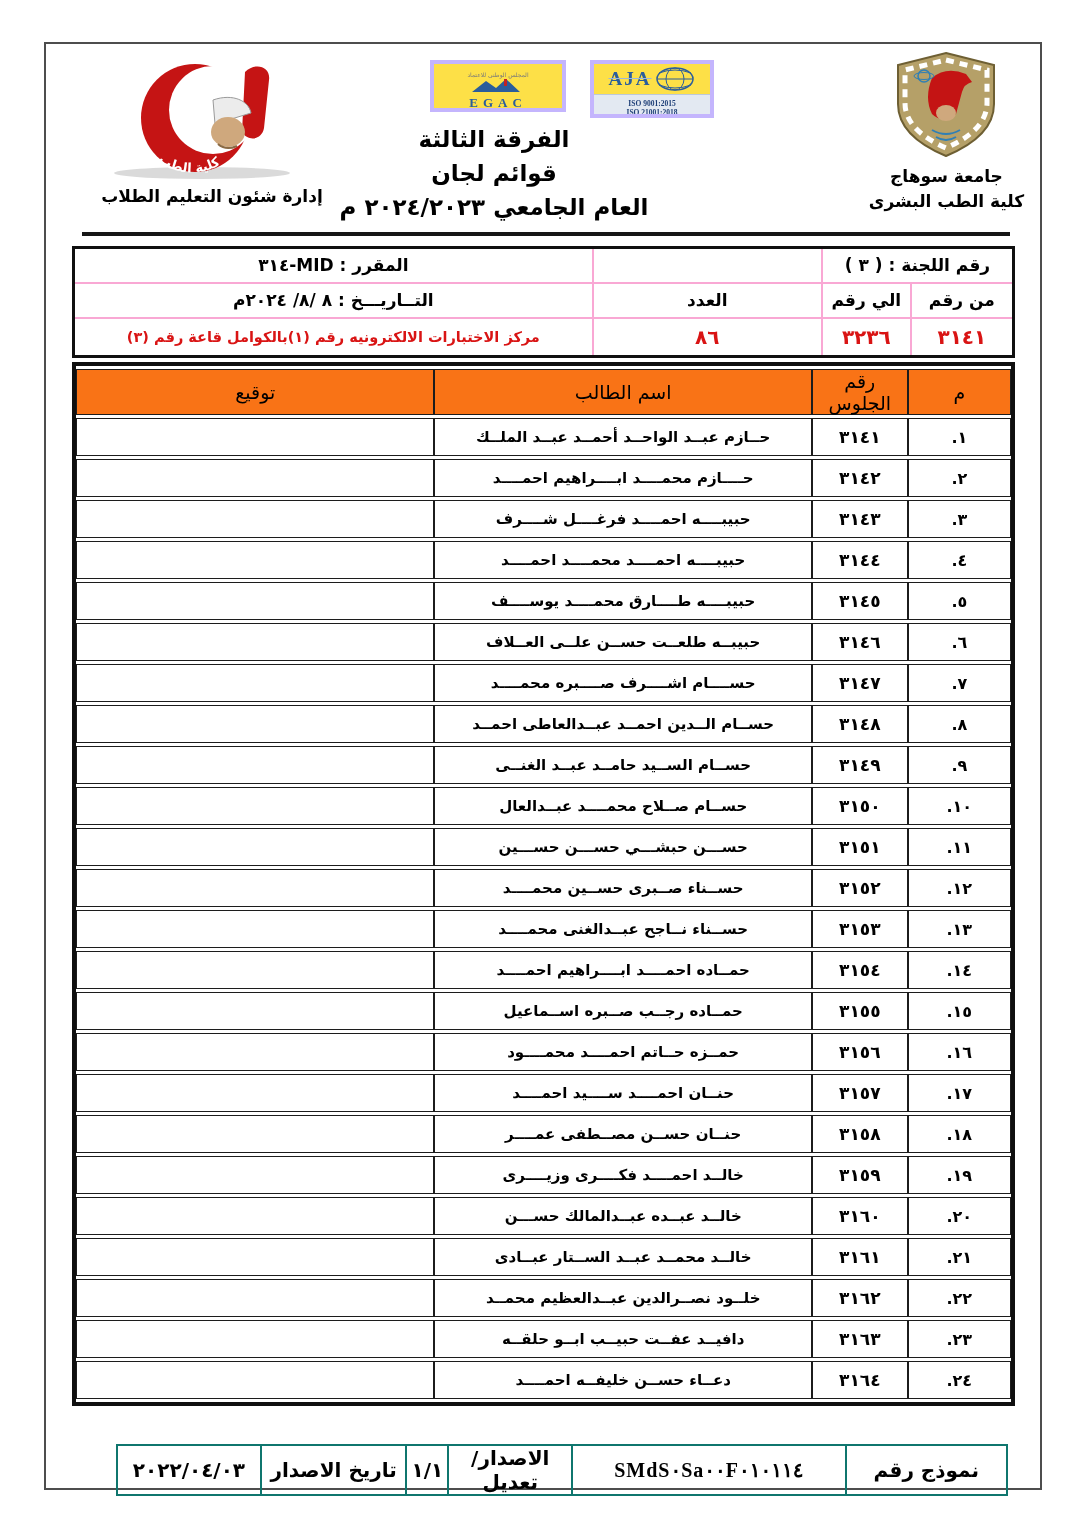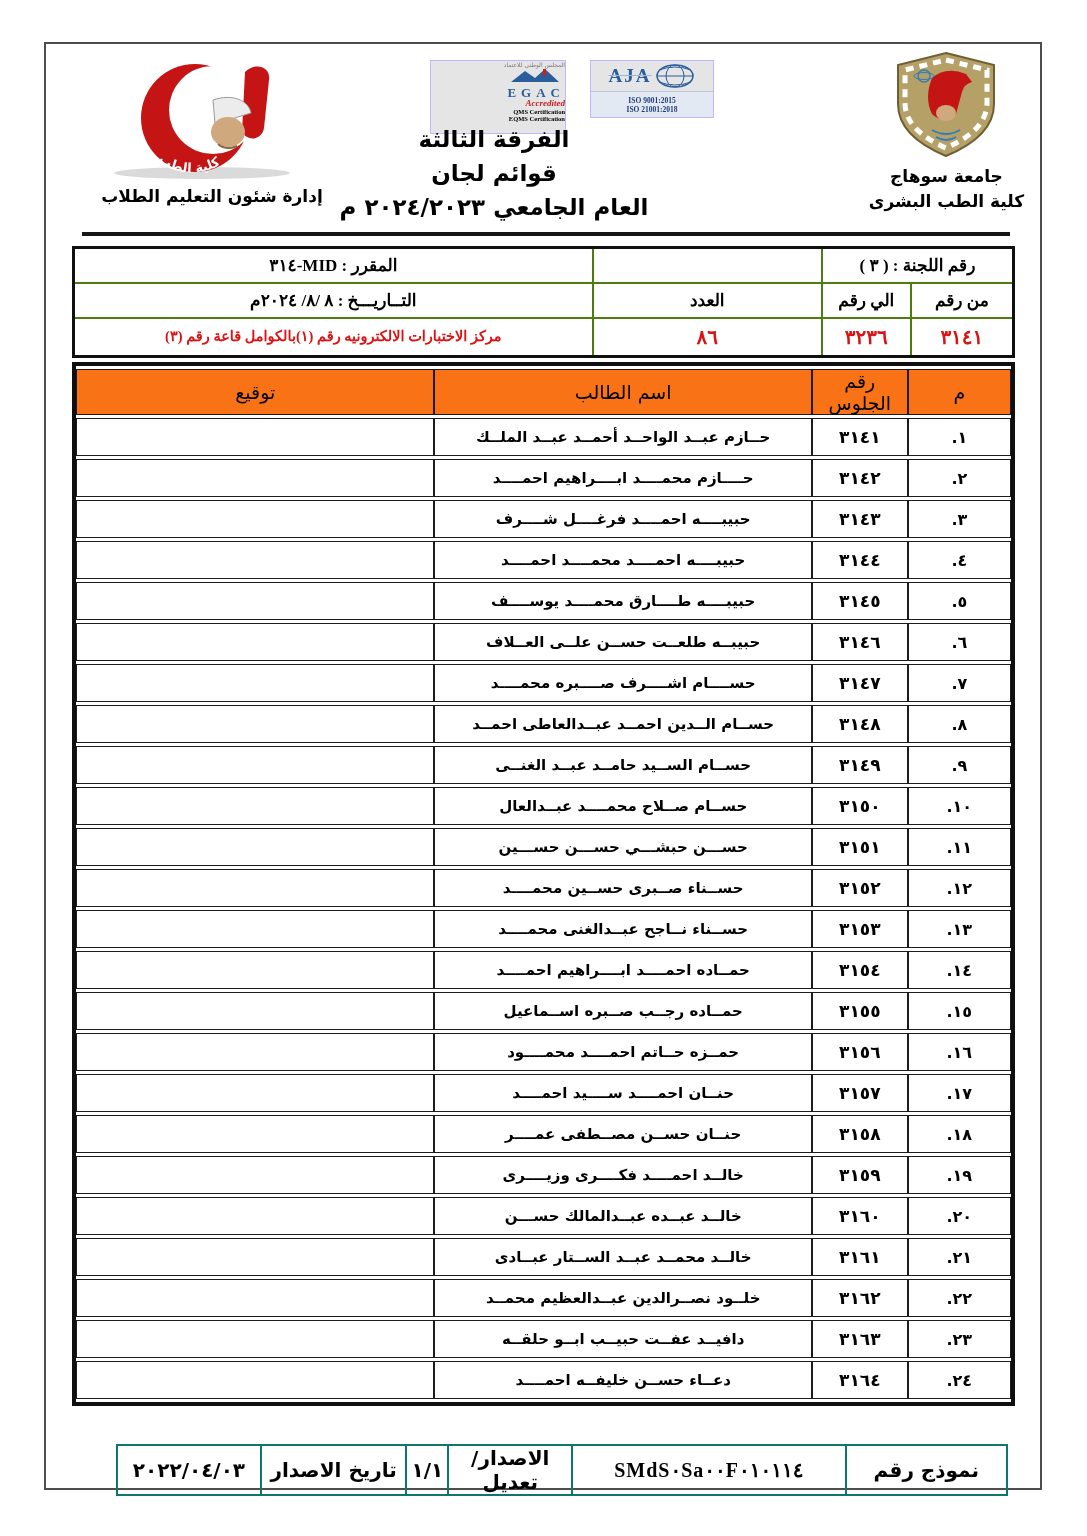--- a/index.html
+++ b/index.html
@@ -8,23 +8,23 @@
 
   .frame { position:absolute; left:44px; top:42px; width:998px; height:1448px;
            border:2px solid #4d4d4d; background:#fff; }
   .abs { position:absolute; }
 
   
   .header-left { left:36px; top:16px; width:260px; text-align:center; }
   .crescent-caption { font-size:17px; font-weight:bold; }
 
   .center-logos { left:384px; top:16px; width:292px; display:flex; gap:24px; }
-  .cert-box { border:1px solid #c4b5fd; background:#e5e5e5; text-align:center;
+  .cert-box { border:4px solid #c4b5fd; background:#fde047; text-align:center;
               font-family:"Liberation Serif", serif; overflow:hidden; }
-  .egac-box { width:136px; height:74px; padding-top:1px;text-align:right; }
+  .egac-box { width:136px; height:52px; padding-top:8px; }
   .egac-tiny-ar { font-size:6px; color:#7a7a7a; line-height:6px; font-family:"DejaVu Sans",sans-serif; }
   .egac-name { font-size:13px; font-weight:bold; color:#2a5d9c; letter-spacing:5px; line-height:12px; }
   .egac-accredited { font-size:9px; font-weight:bold; font-style:italic; color:#c22222; line-height:9px; }
   .egac-line { font-size:6.5px; font-weight:bold; line-height:7px; }
 
   .aja-box { width:124px; height:58px; }
   .aja-top { display:flex; align-items:center; justify-content:center; gap:4px; height:30px; }
   .aja-name { font-size:19px; font-weight:bold; color:#2a5d9c; letter-spacing:2px;
               text-decoration:line-through; text-decoration-color:#9db7d8; }
   .aja-iso { background:#e3e9f2; color:#1d3e77; font-weight:bold; font-size:7.5px;
@@ -34,21 +34,21 @@
   .title-line { font-size:23px; line-height:34px; white-space:nowrap; }
 
   .header-right { left:798px; top:6px; width:205px; text-align:center; }
   .hr-caption { font-weight:bold; font-size:17px; line-height:25px; direction:rtl; }
 
   .divider { left:36px; top:188px; width:928px; height:4px; background:#161616; }
 
   
   .info-table { position:absolute; left:26px; top:202px; width:943px;
                 border-collapse:collapse; direction:rtl; border:3px solid #101010; }
-  .info-table td { border:2px solid #4d7c0f; font-weight:bold; text-align:center; vertical-align:middle;font-family:Liberation Serif, serif; }
+  .info-table td { border:2px solid #f9a8d4; font-weight:bold; text-align:center; vertical-align:middle; }
   .info-table .r1 td, .info-table .r2 td { height:35px; font-size:17px; }
   .info-table .r3 td { height:39px; font-size:20px; color:#d91414; letter-spacing:2px; }
   .info-table td.loc { font-size:14.5px; letter-spacing:0; }
 
   
   .main-wrap { position:absolute; left:26px; top:318px; width:943px;
                border:4px solid #0f0f0f; background:#fff; }
   .main-table { width:100%; border-collapse:separate; border-spacing:0 3px; direction:rtl; }
   .main-table th, .main-table td { border:1px solid #1c1c1c; text-align:center; vertical-align:middle; }
   .main-table th { background:#f97316; height:38px; font-size:19px; font-weight:normal; }

